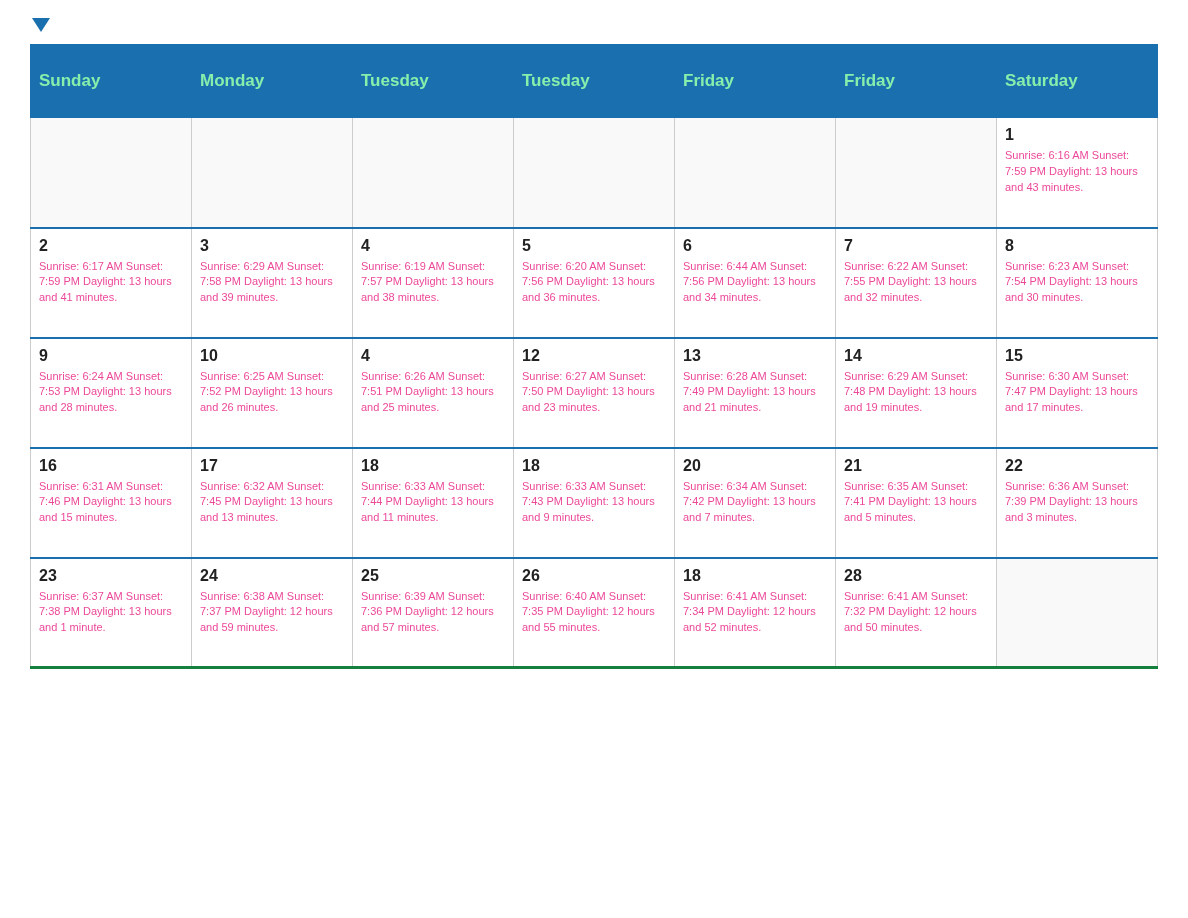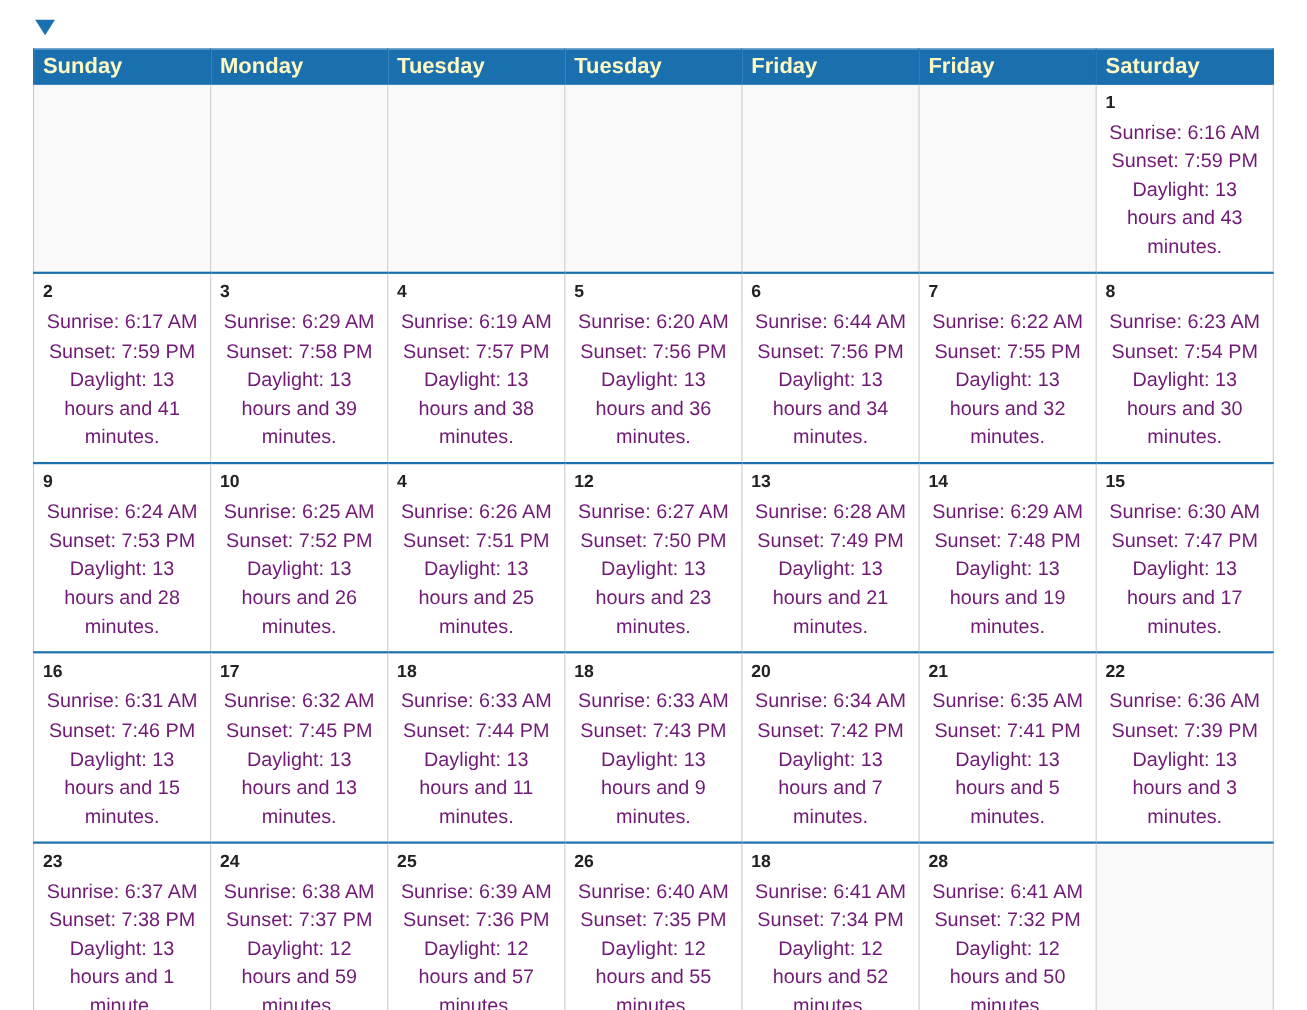--- a/index.html
+++ b/index.html
@@ -54,51 +54,50 @@
       color: #444;
       margin-top: 4px;
     }
     table {
       width: 100%;
       border-collapse: collapse;
       margin-top: 8px;
     }
     thead tr th {
       background-color: #1a6faf;
-      color: #fef9c3;
-      font-size: 20px;
+      color: #86efac;
+      font-size: 17px;
       font-weight: bold;
-      padding: 4px 8px;
+      padding: 26px 8px;
       text-align: left;
       border: 1px solid #1a6faf;
     }
     tbody tr td {
       vertical-align: top;
       border: 1px solid #ccc;
       border-bottom: 2px solid #1a6faf;
       padding: 8px 8px 10px 8px;
       width: 14.28%;
       min-height: 110px;
       height: 110px;
     }
     tbody tr:last-child td {
-      border-bottom: 6px solid #15803d;
+      border-bottom: 3px solid #15803d;
     }
     .day-num {
       font-size: 16px;
       font-weight: bold;
       color: #222;
       display: block;
       margin-bottom: 4px;
     }
     .day-info {
-      font-size: 18px;
-      color: #701a75;
+      font-size: 11px;
+      color: #ec4899;
       line-height: 1.45;
-      text-align: center;
     }
     .empty-cell {
       background: #f9f9f9;
     }
   </style>
 </head>
 <body>
 
 <div class="header">
   <div class="logo-container">

